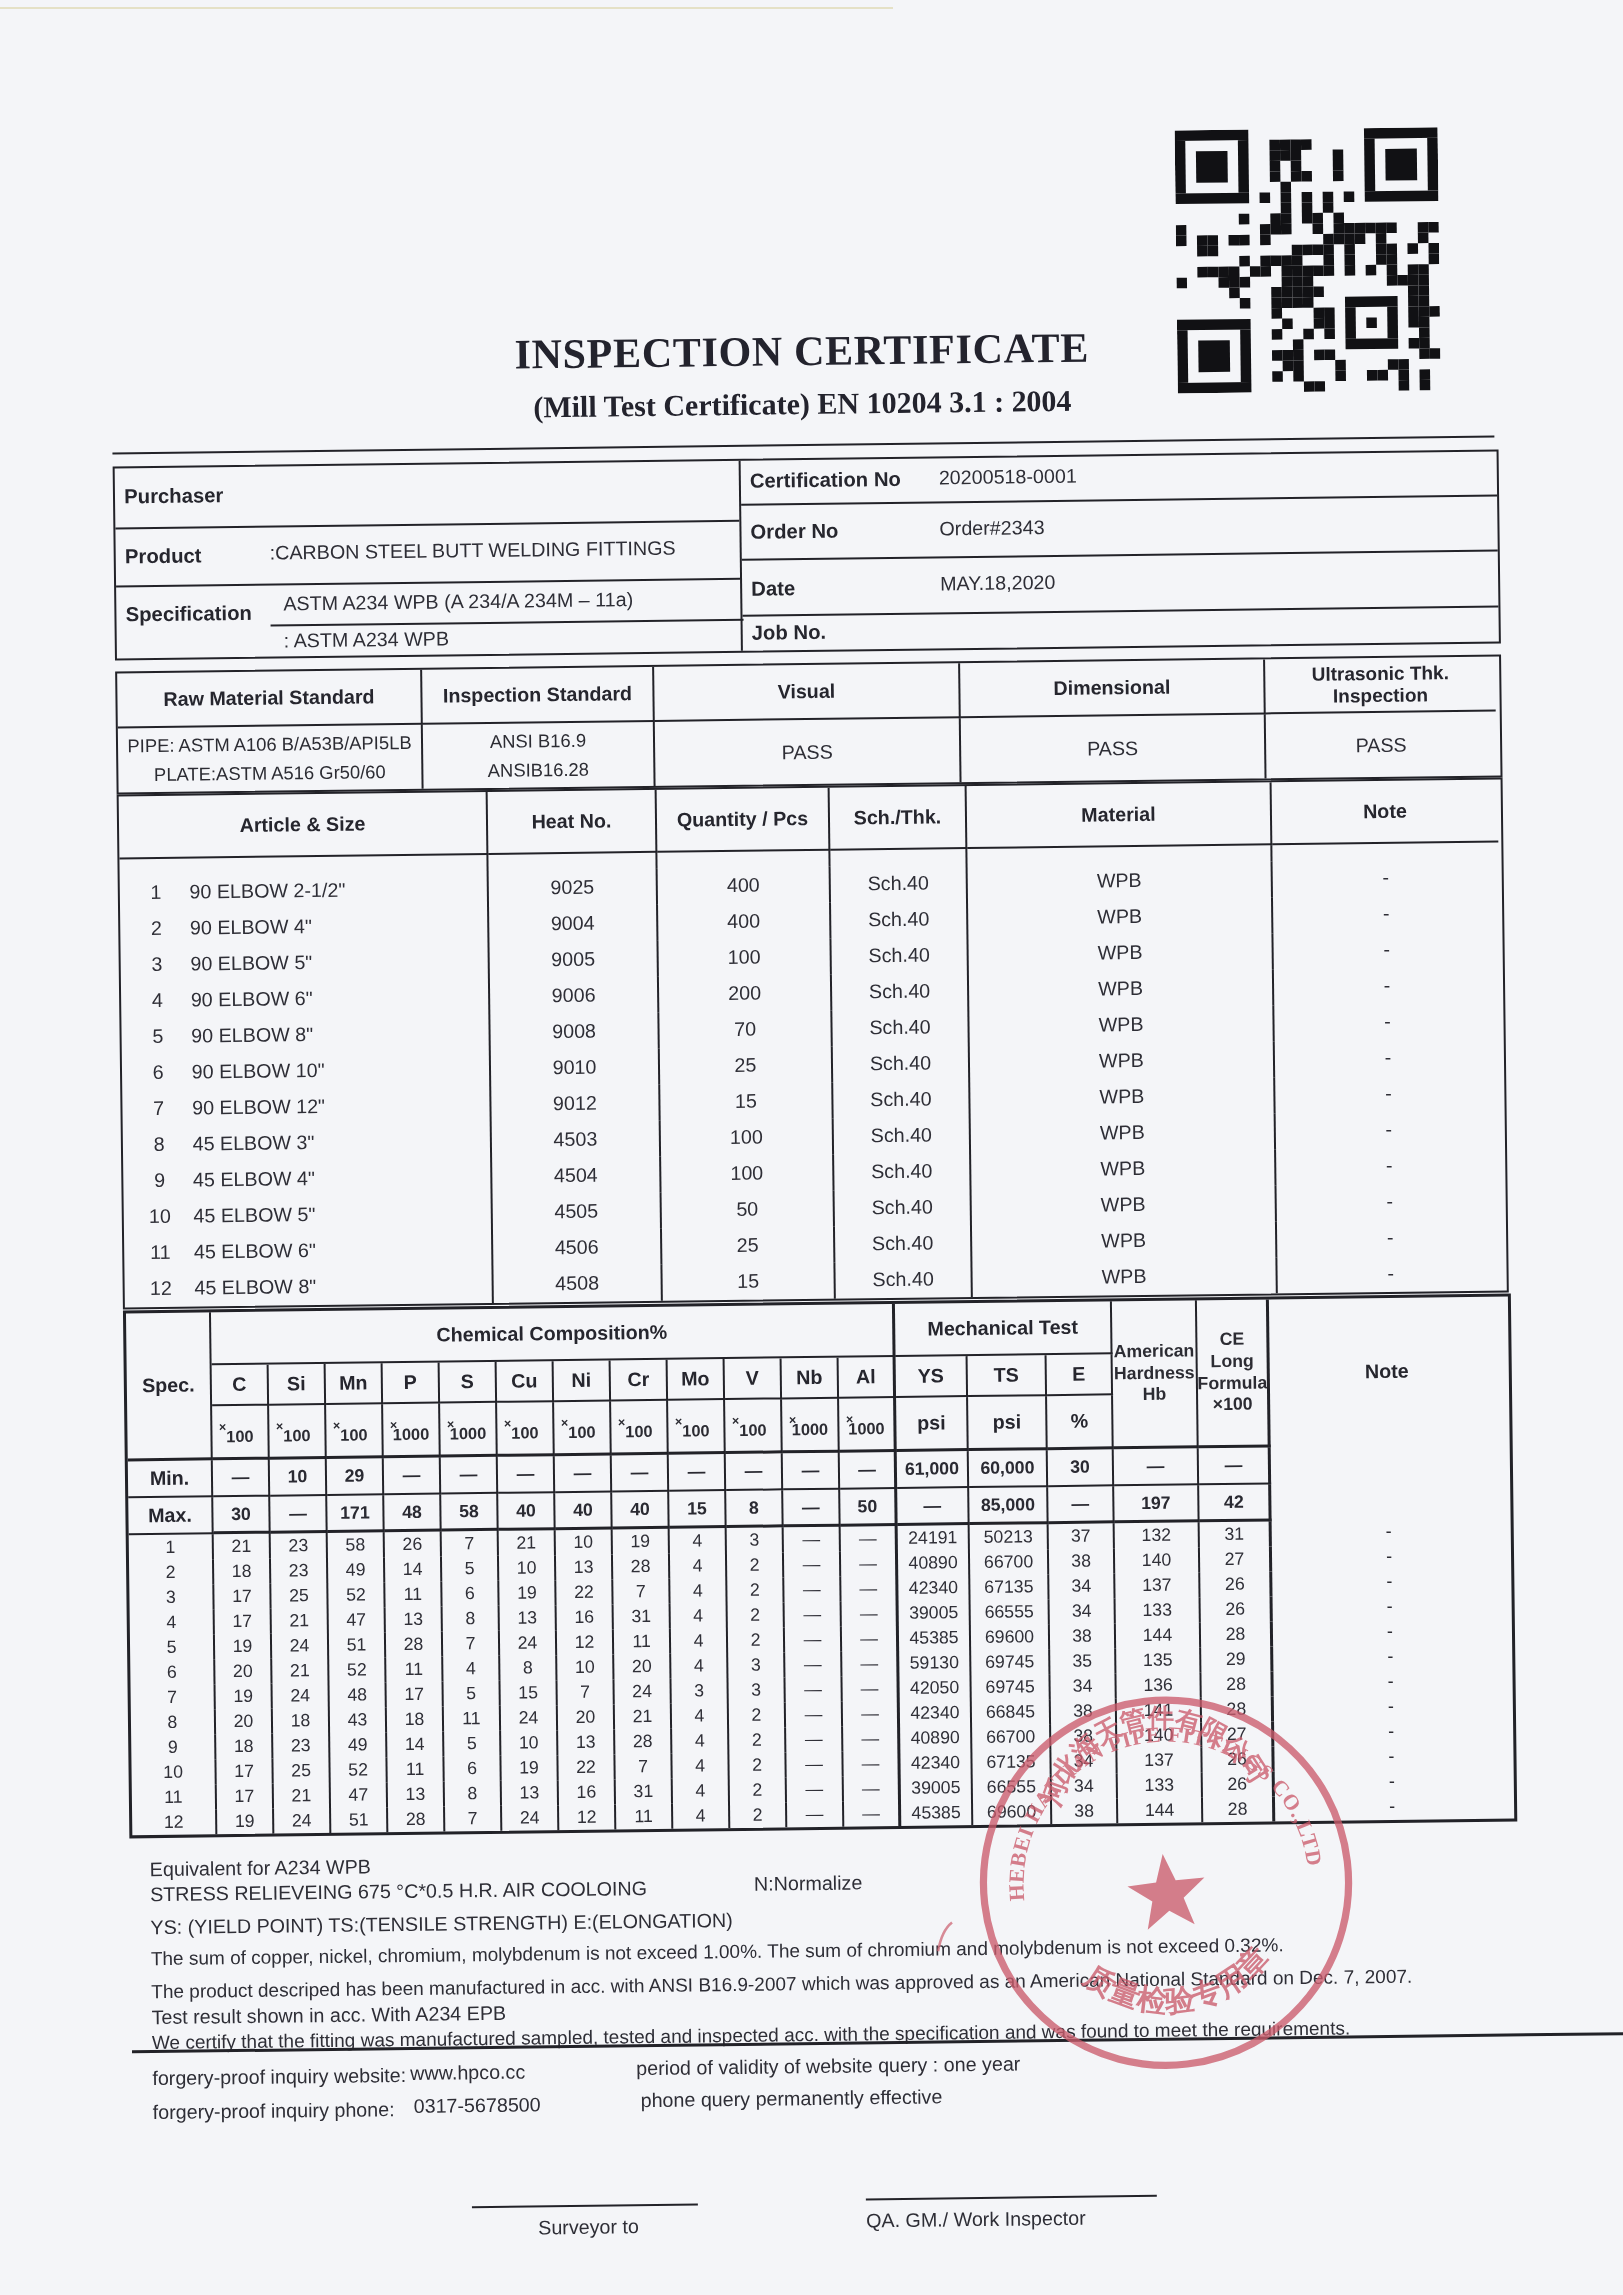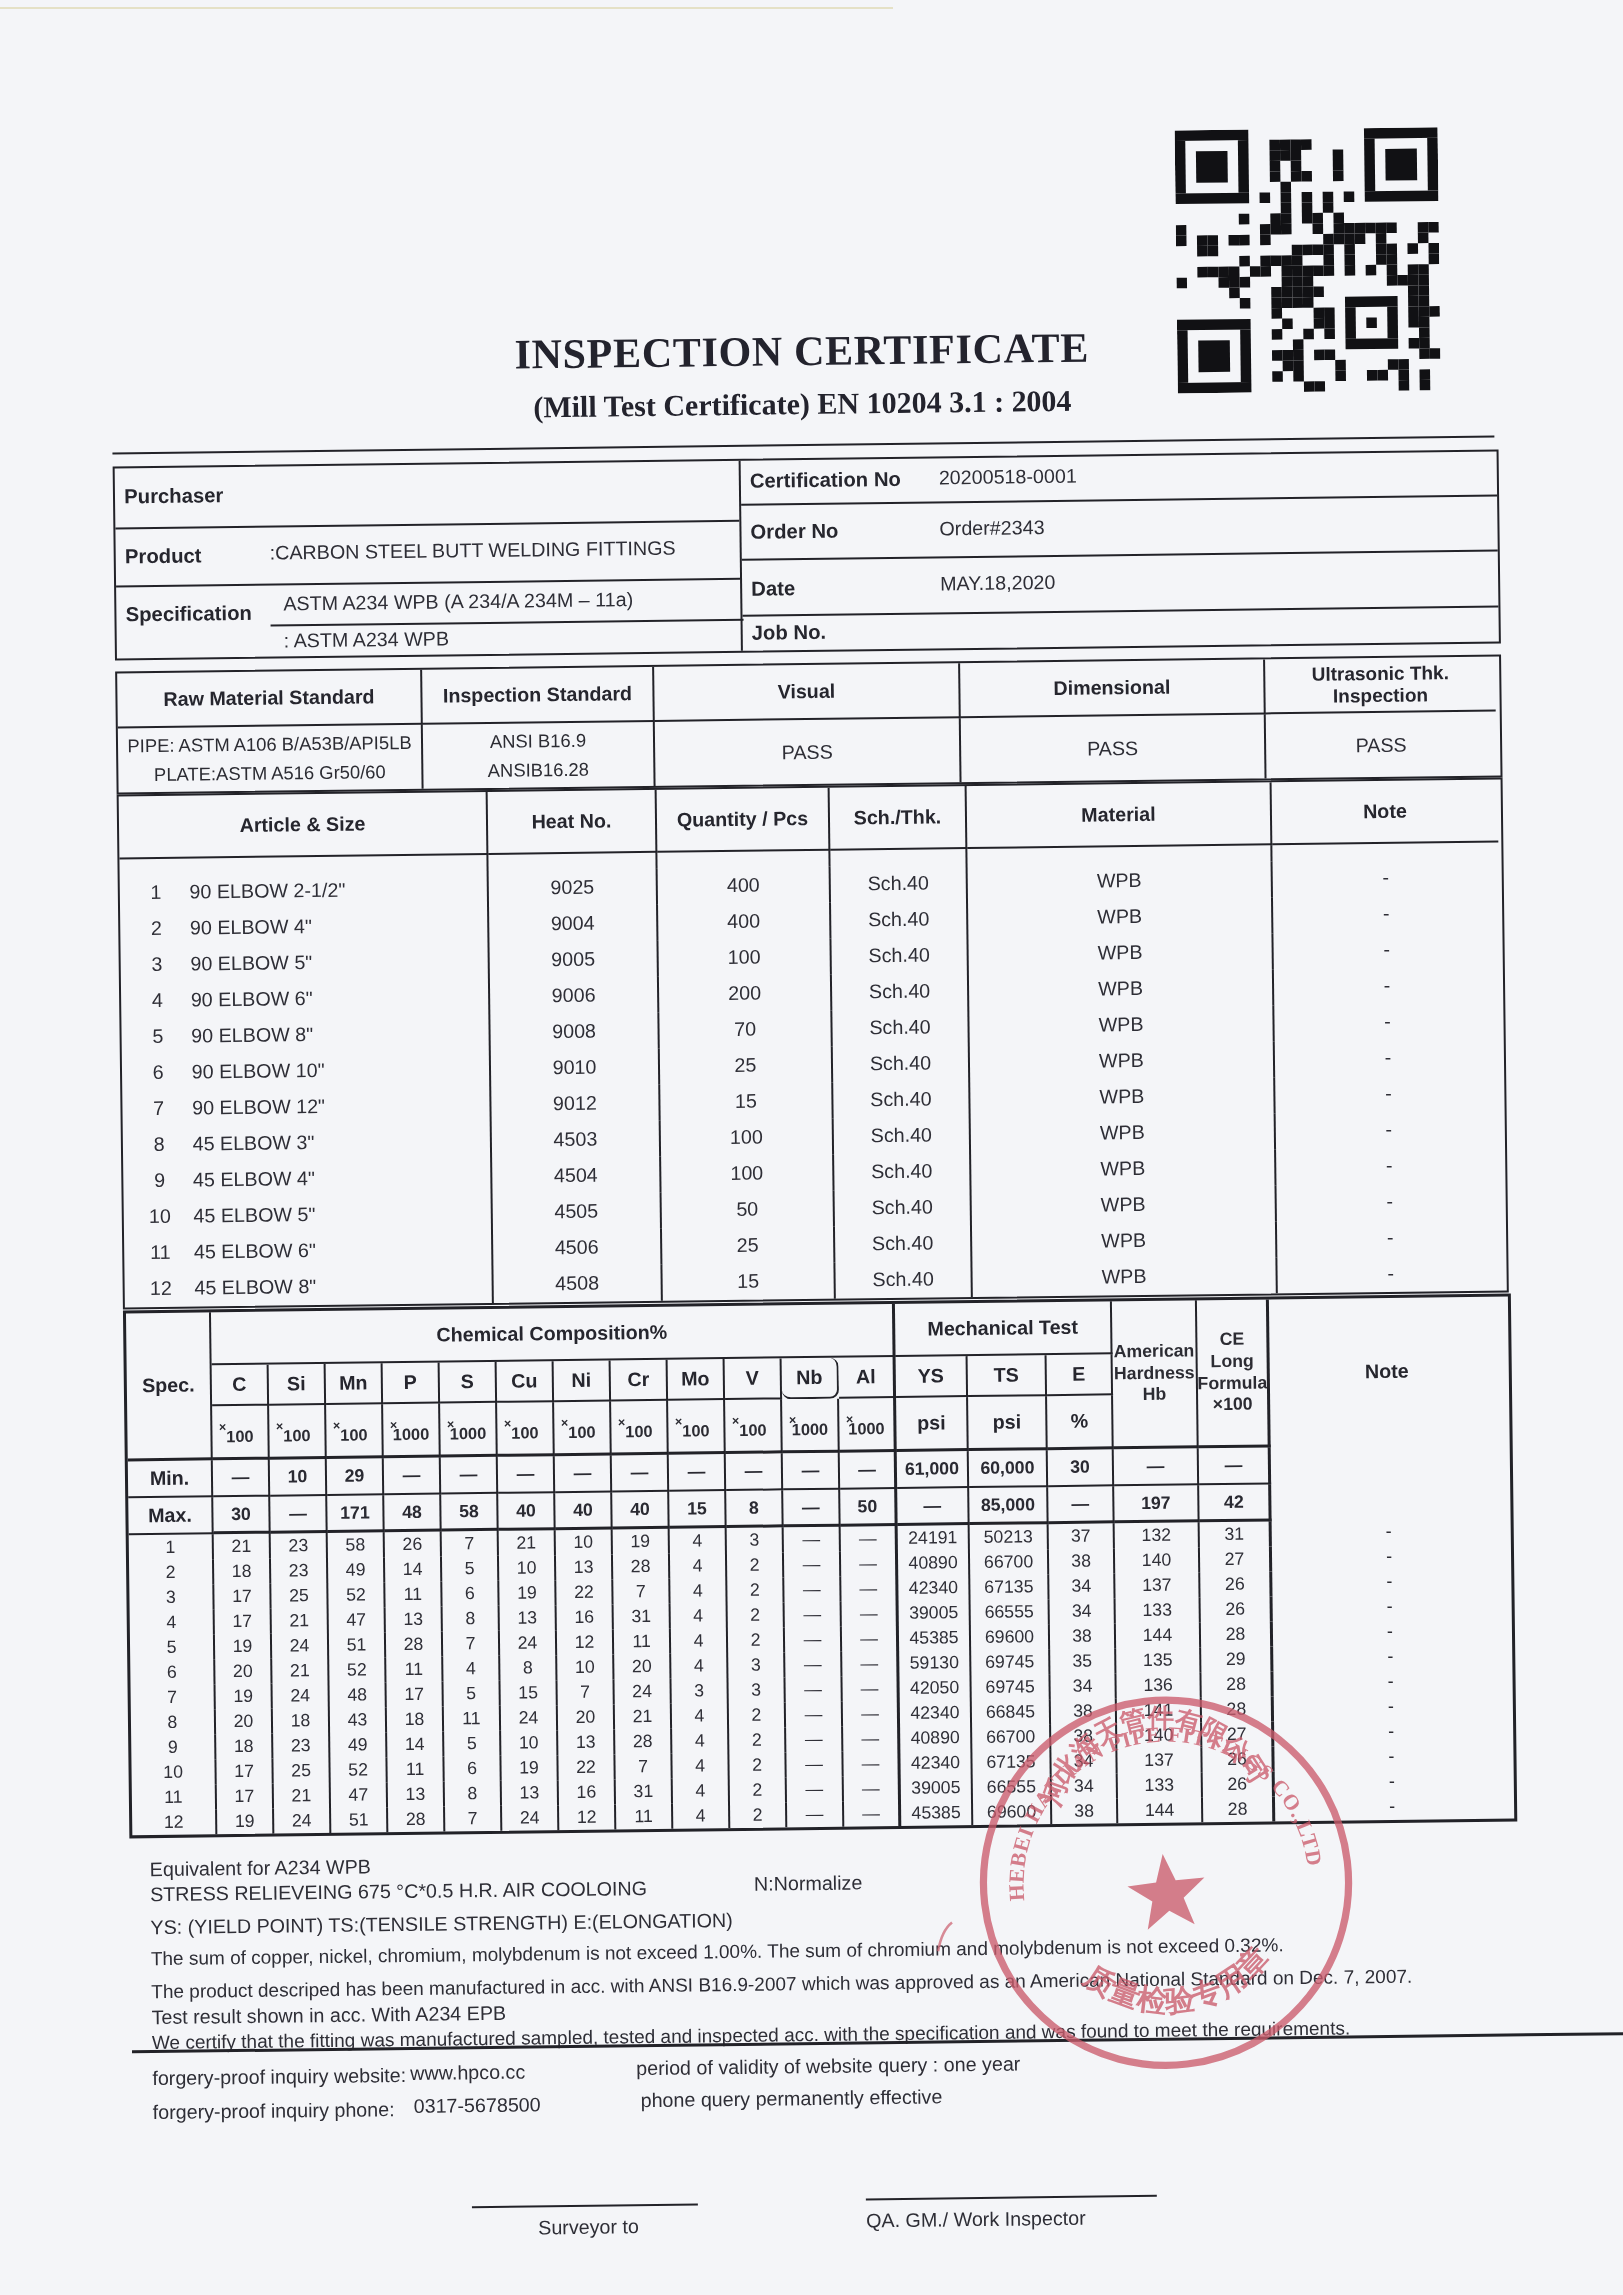--- a/index.html
+++ b/index.html
@@ -518,21 +518,21 @@
         <div class="c hd bb3 br3" style="grid-area: 2 / 10 / span 1 / span 1;">Mo</div>
         <div class="c mult bb5 br3" style="grid-area: 3 / 10 / span 1 / span 1;">
           <span class="mx">×</span>
           <span>100</span>
         </div>
         <div class="c hd bb3 br3" style="grid-area: 2 / 11 / span 1 / span 1;">V</div>
         <div class="c mult bb5 br3" style="grid-area: 3 / 11 / span 1 / span 1;">
           <span class="mx">×</span>
           <span>100</span>
         </div>
-        <div class="c hd bb3 br3" style="grid-area: 2 / 12 / span 1 / span 1; border-radius: 9px;">Nb</div>
+        <div class="c hd bb3 br3" style="grid-area: 2 / 12 / span 1 / span 1;">Nb</div>
         <div class="c mult bb5 br3" style="grid-area: 3 / 12 / span 1 / span 1;">
           <span class="mx">×</span>
           <span>1000</span>
         </div>
         <div class="c hd bb3 br5" style="grid-area: 2 / 13 / span 1 / span 1;">Al</div>
         <div class="c mult bb5 br5" style="grid-area: 3 / 13 / span 1 / span 1;">
           <span class="mx">×</span>
           <span>1000</span>
         </div>
         <div class="c hd bb3 br3" style="grid-area: 2 / 14 / span 1 / span 1;">YS</div>

